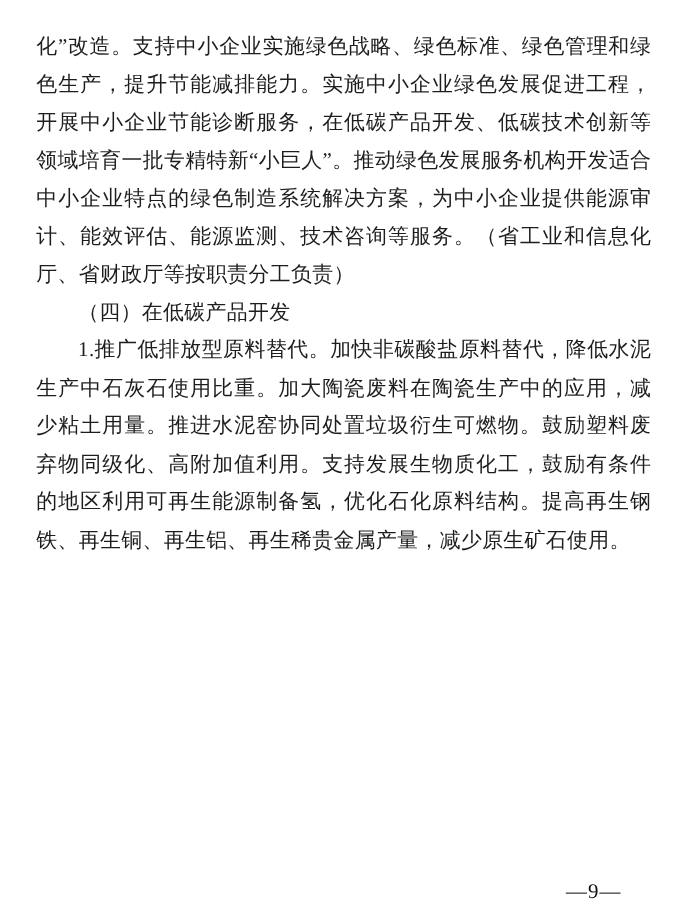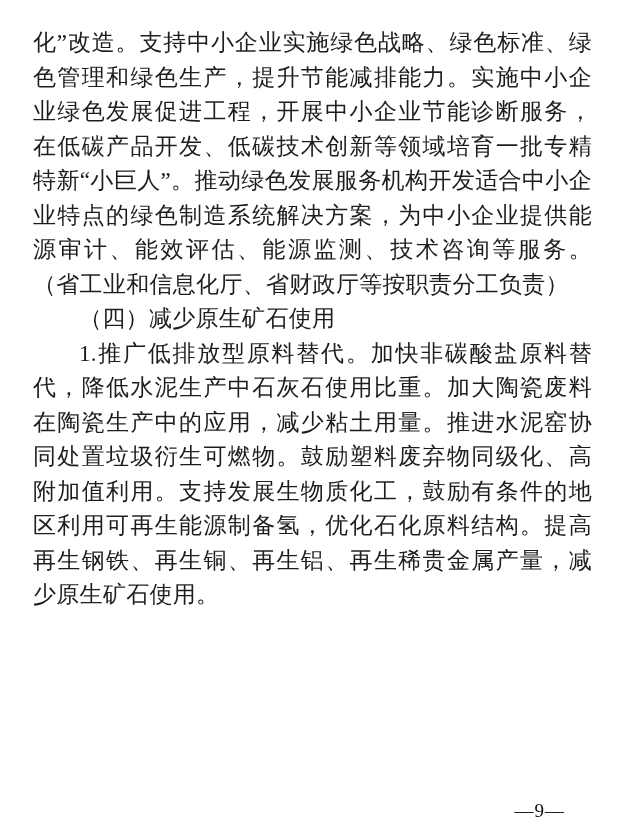--- a/index.html
+++ b/index.html
@@ -16,21 +16,21 @@
   }
   .page {
     position: absolute;
     left: 33px;
     top: 26px;
     width: 559px;
     color: #1d1d1d;
   }
   .para {
     margin: 0;
-    font-size: 23px;
+    font-size: 19px;
     line-height: 34.5px;
     text-align: justify;
     text-justify: inter-ideograph;
     letter-spacing: 0.3px;
     word-break: break-all;
   }
   .indent {
     text-indent: 2em;
   }
   .heading {
@@ -44,17 +44,17 @@
     letter-spacing: 1px;
     color: #111111;
     font-family: "Liberation Serif", "DejaVu Serif", serif;
   }
 </style>
 </head>
 <body>
 
 <div class="page">
   <p class="para">化”改造。支持中小企业实施绿色战略、绿色标准、绿色管理和绿色生产，提升节能减排能力。实施中小企业绿色发展促进工程，开展中小企业节能诊断服务，在低碳产品开发、低碳技术创新等领域培育一批专精特新“小巨人”。推动绿色发展服务机构开发适合中小企业特点的绿色制造系统解决方案，为中小企业提供能源审计、能效评估、能源监测、技术咨询等服务。（省工业和信息化厅、省财政厅等按职责分工负责）</p>
-  <p class="para indent heading">（四）减少原生矿石使用</p>
+  <p class="para indent heading">（四）在低碳产品开发</p>
   <p class="para indent">1.推广低排放型原料替代。加快非碳酸盐原料替代，降低水泥生产中石灰石使用比重。加大陶瓷废料在陶瓷生产中的应用，减少粘土用量。推进水泥窑协同处置垃圾衍生可燃物。鼓励塑料废弃物同级化、高附加值利用。支持发展生物质化工，鼓励有条件的地区利用可再生能源制备氢，优化石化原料结构。提高再生钢铁、再生铜、再生铝、再生稀贵金属产量，减少原生矿石使用。</p>
 </div>
 
 <div class="page-number">—9—</div>
 
 </body></html>

